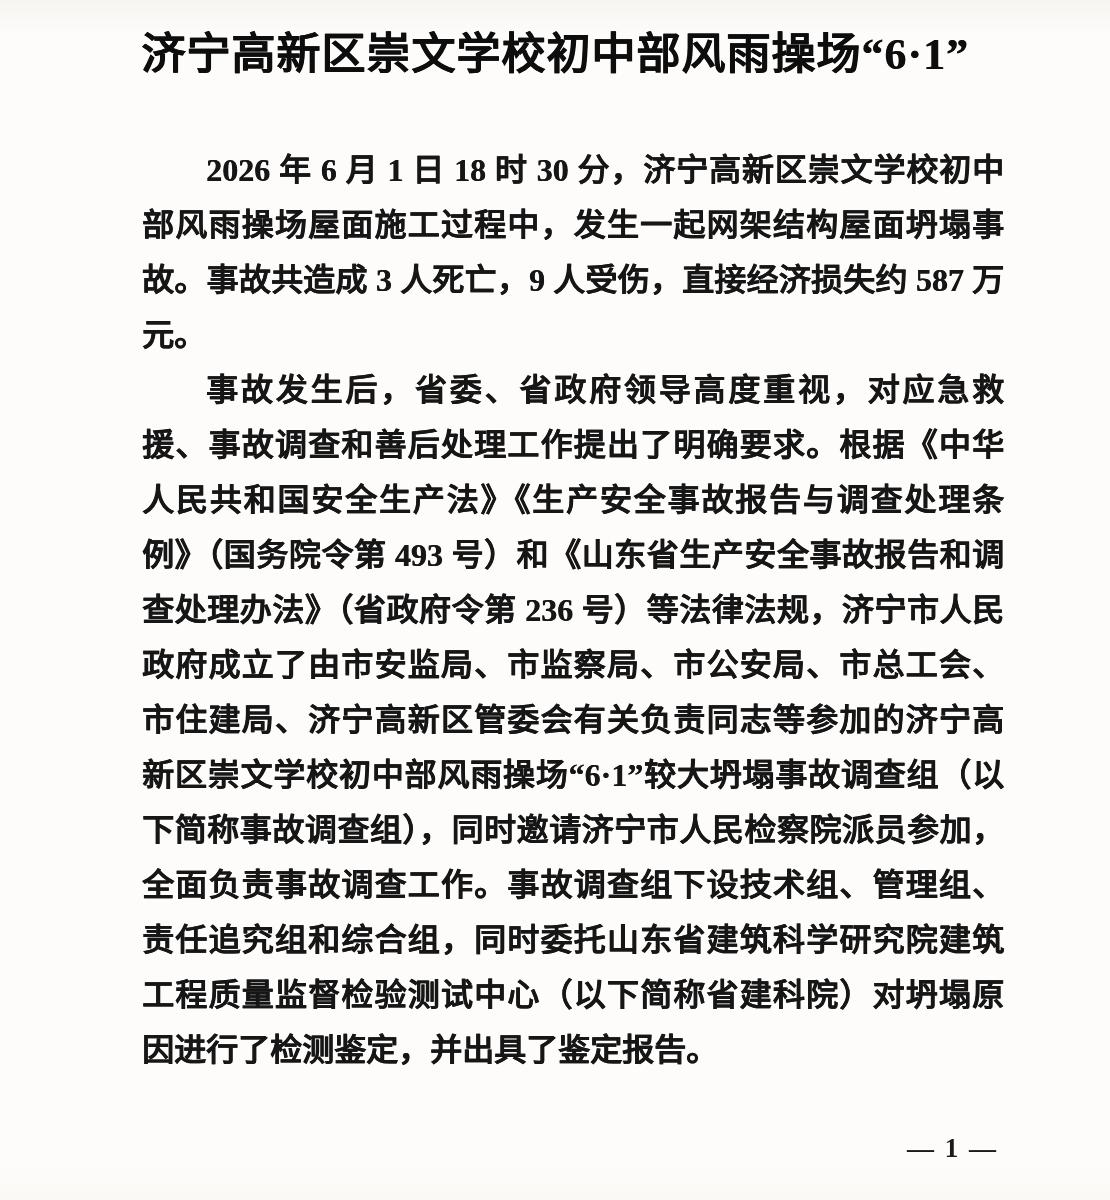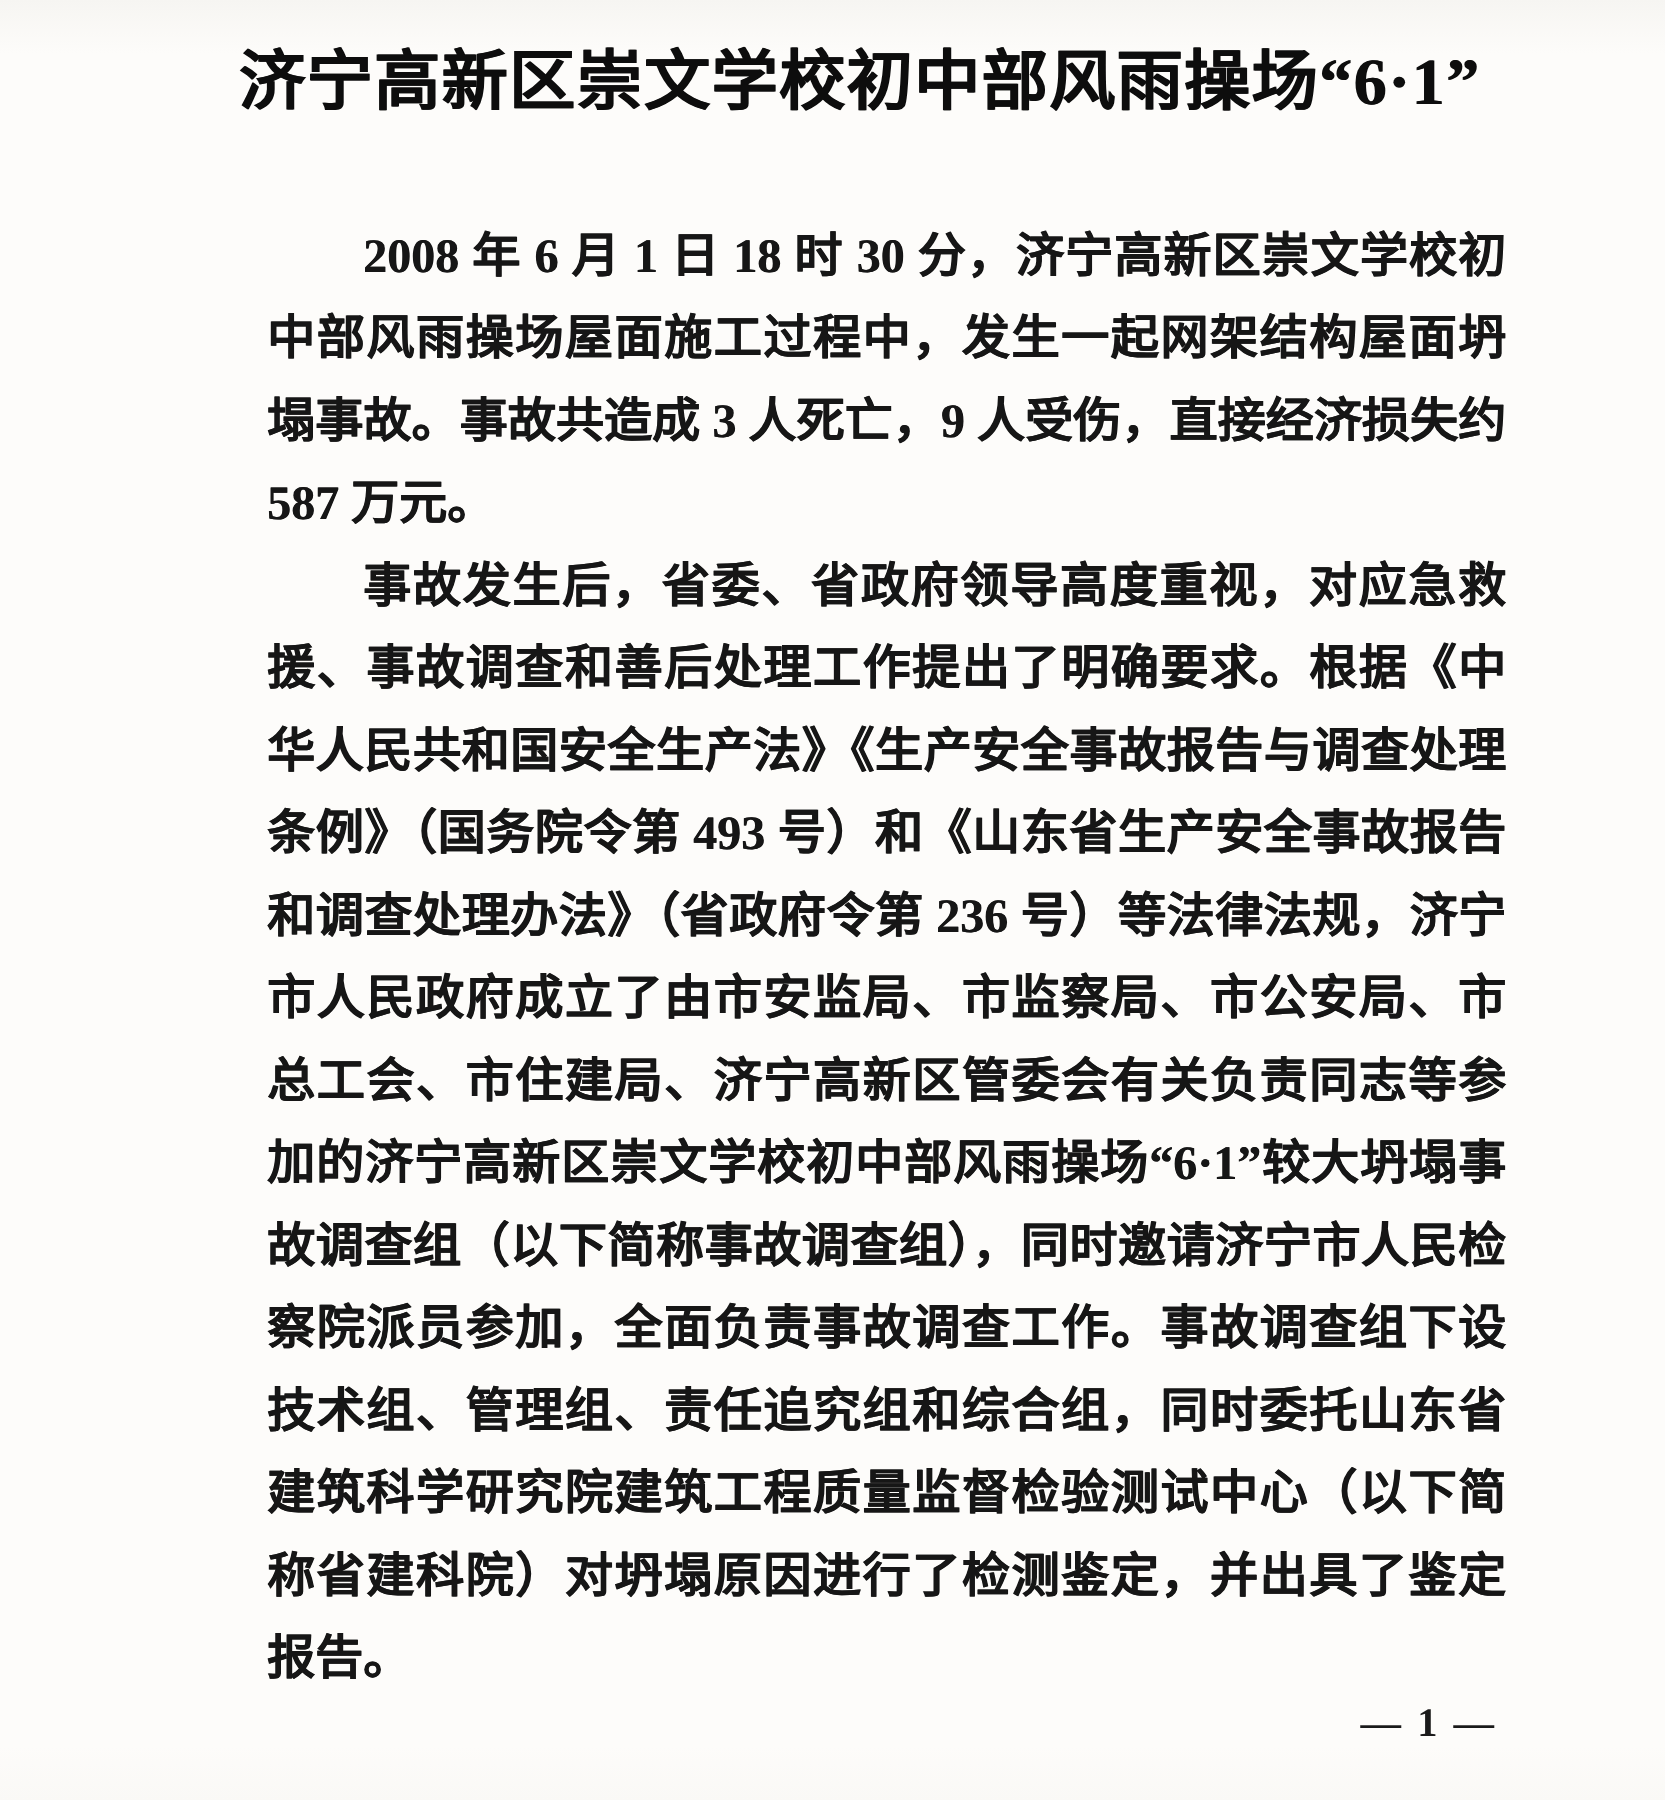--- a/index.html
+++ b/index.html
@@ -13,21 +13,20 @@
     overflow: hidden;
   }
   .scan-page {
     position: relative;
     width: 1110px;
     height: 1200px;
     background: linear-gradient(180deg, #f6f5f2 0%, #fdfcfa 3%, #fdfcfa 97%, #faf9f6 100%);
     color: #141414;
     font-family: "Liberation Serif", "DejaVu Serif", serif;
     box-sizing: border-box;
-    padding-left: 36px;
   }
   .doc-title {
     margin: 0;
     padding-top: 24px;
     text-align: center;
     font-size: 44px;
     line-height: 61px;
     font-weight: 900;
     letter-spacing: 1px;
     color: #0d0d0d;
@@ -62,19 +61,19 @@
 </head>
 <body>
 
 <div class="scan-page">
 
   <h1 class="doc-title">
     <span class="title-line">济宁高新区崇文学校初中部风雨操场“6·1”</span>
   </h1>
 
   <div class="doc-body">
-    <p>2008 年 6 月 1 日 18 时 30 分，济宁高新区崇文学校初中部风雨操场屋面施工过程中，发生一起网架结构屋面坍塌事故。事故共造成 3 人死亡，9 人受伤，直接经济损失约 587 万元。</p>
+    <p>2026 年 6 月 1 日 18 时 30 分，济宁高新区崇文学校初中部风雨操场屋面施工过程中，发生一起网架结构屋面坍塌事故。事故共造成 3 人死亡，9 人受伤，直接经济损失约 587 万元。</p>
     <p>事故发生后，省委、省政府领导高度重视，对应急救援、事故调查和善后处理工作提出了明确要求。根据《中华人民共和国安全生产法》《生产安全事故报告与调查处理条例》（国务院令第 493 号）和《山东省生产安全事故报告和调查处理办法》（省政府令第 236 号）等法律法规，济宁市人民政府成立了由市安监局、市监察局、市公安局、市总工会、市住建局、济宁高新区管委会有关负责同志等参加的济宁高新区崇文学校初中部风雨操场“6·1”较大坍塌事故调查组（以下简称事故调查组），同时邀请济宁市人民检察院派员参加，全面负责事故调查工作。事故调查组下设技术组、管理组、责任追究组和综合组，同时委托山东省建筑科学研究院建筑工程质量监督检验测试中心（以下简称省建科院）对坍塌原因进行了检测鉴定，并出具了鉴定报告。</p>
   </div>
 
   <div class="page-number">— 1 —</div>
 
 </div>
 
 </body></html>

